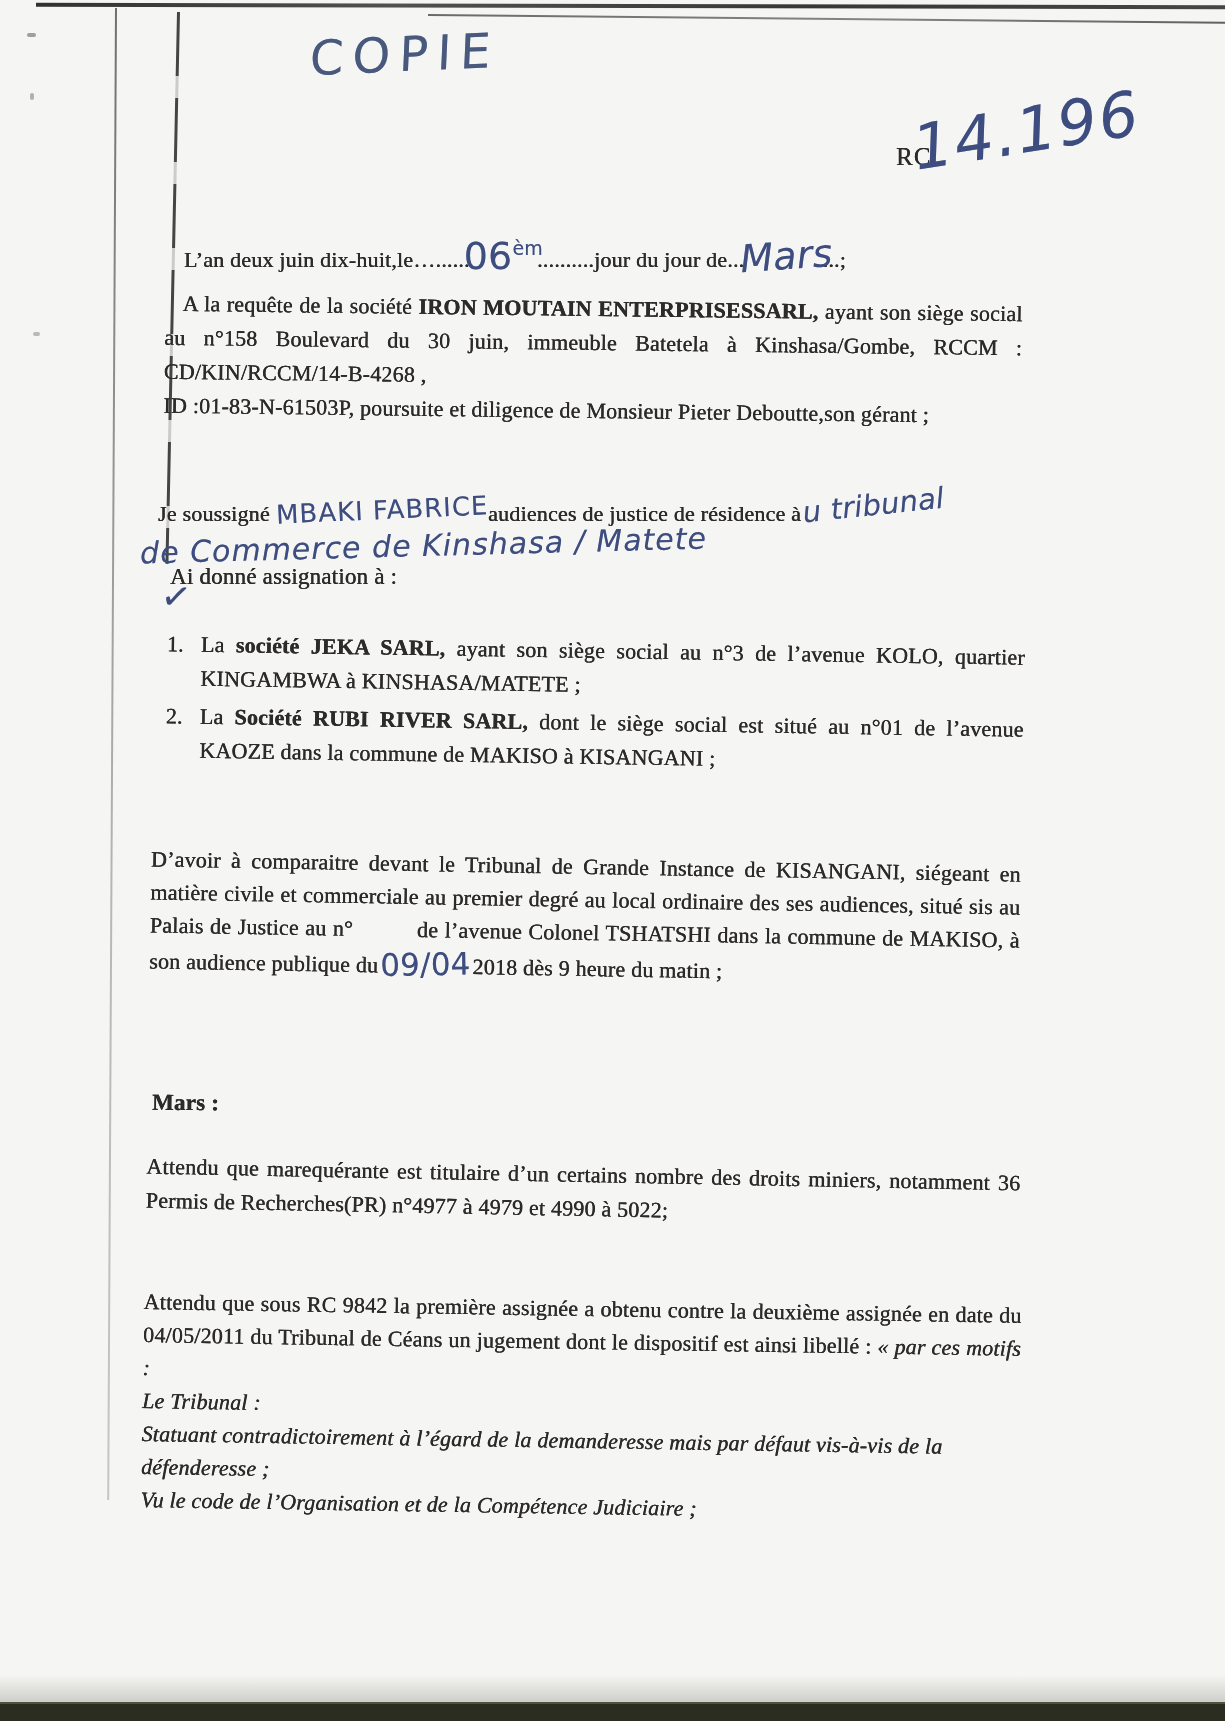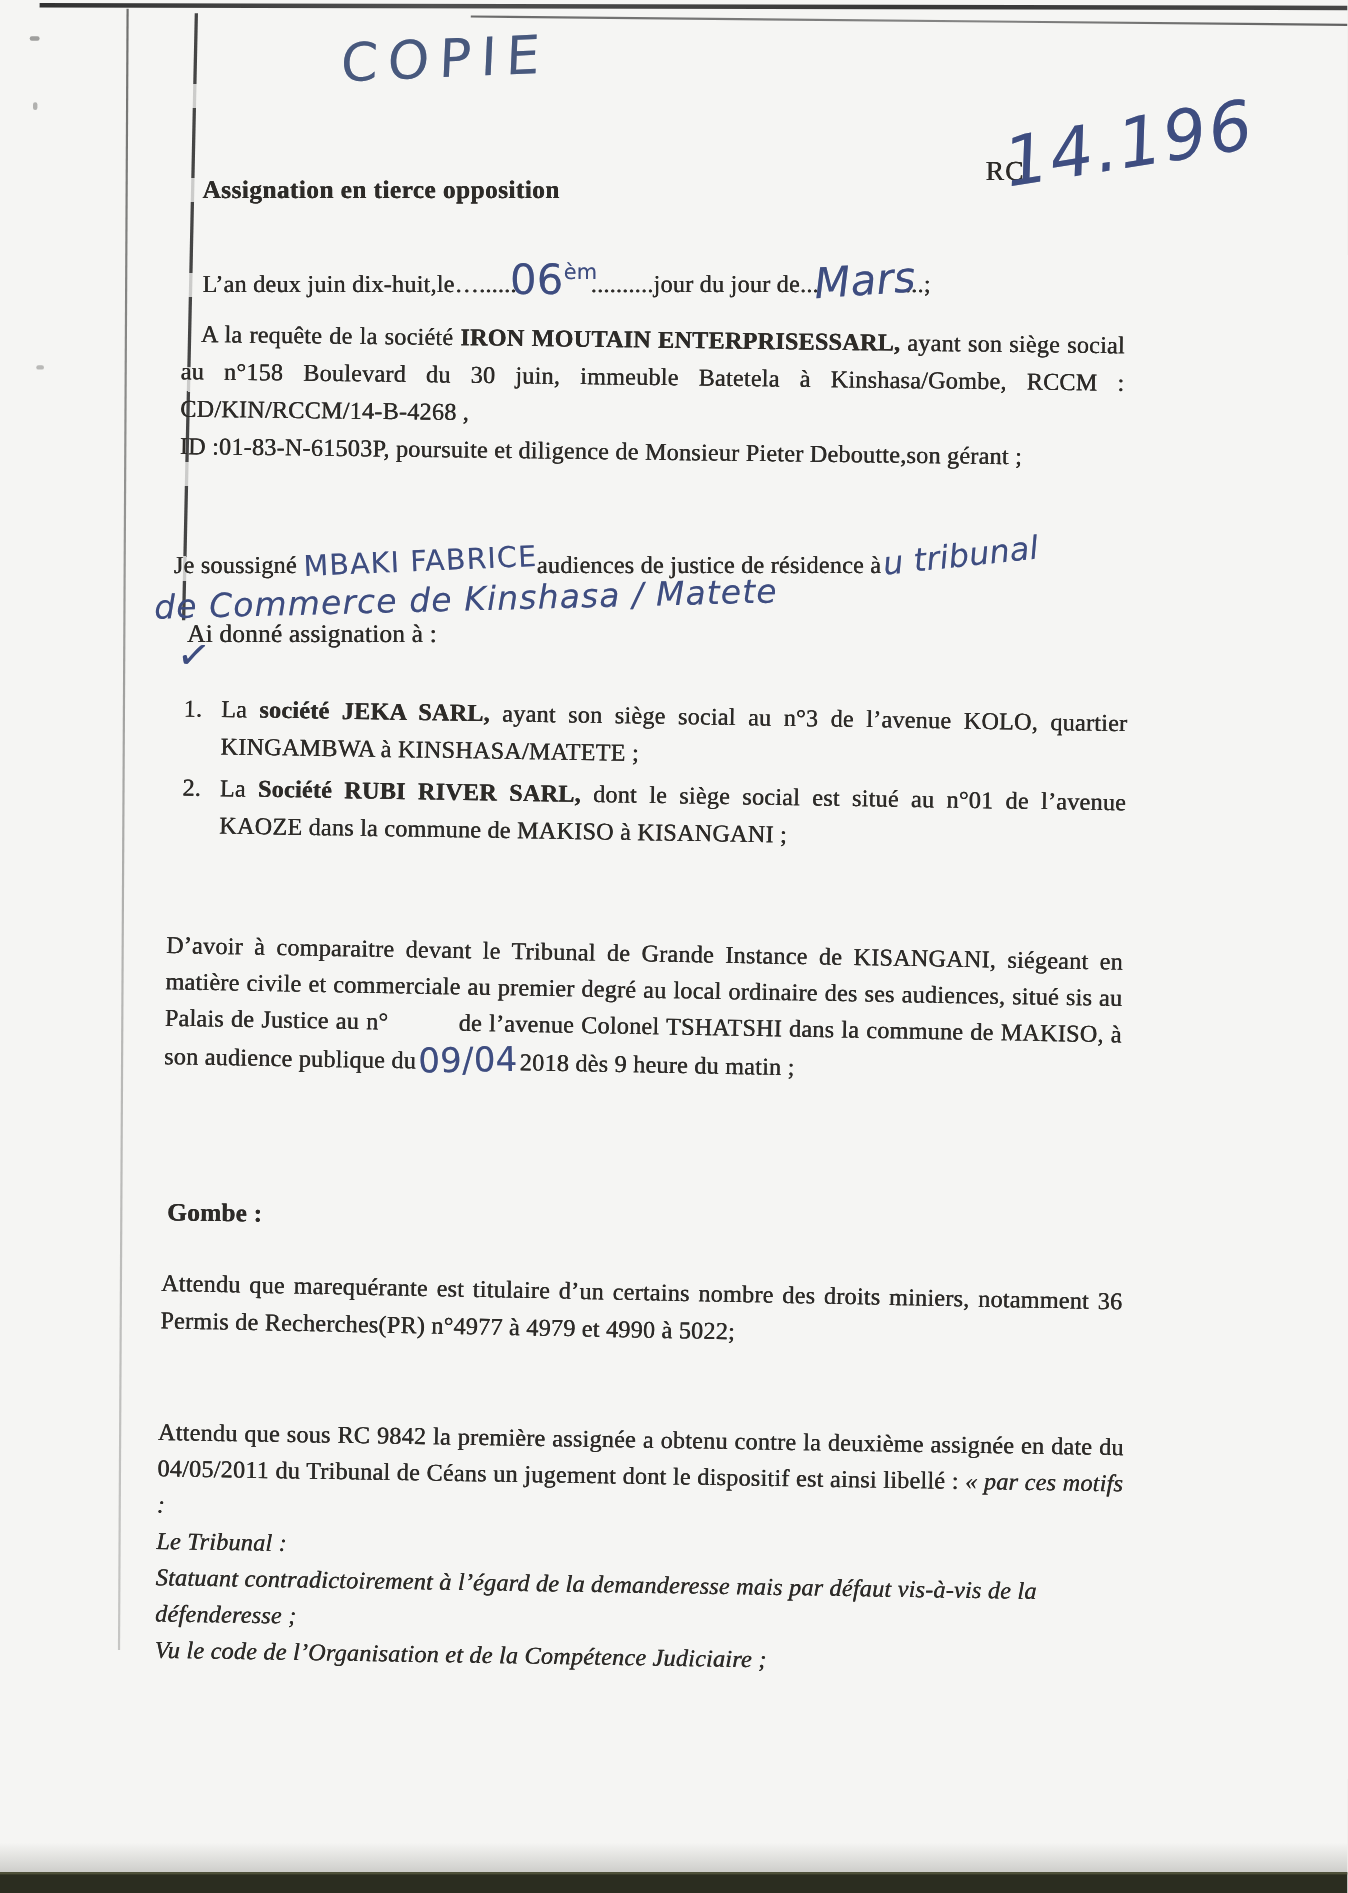--- a/index.html
+++ b/index.html
@@ -97,21 +97,20 @@
   <div class="speck s1"></div>
   <div class="speck s2"></div>
   <div class="speck s3"></div>
   <div class="bottom-shadow"></div>
   <div class="bottom-band"></div>
 
   <div class="abs hand copy-stamp">COPIE</div>
   <div class="abs print rc-label">RC</div>
   <div class="abs hand rc-number">14.196</div>
 
-  <div class="abs print title">Assignation en tierce opposition</div>
 
   <div class="abs print dateline">
     <span>L’an deux juin dix-huit,le</span><span>…......</span><span class="hand hand-day"><span>06</span><sup>èm</sup></span><span>..........</span><span>jour du jour de</span><span>...</span><span class="hand hand-month">Mars</span><span>...;</span>
   </div>
 
   <div class="abs print justify para-requete">
     <span class="indent"></span><span>A la requête de la société </span><span class="b">IRON MOUTAIN ENTERPRISESSARL,</span><span> ayant son siège social au n°158 Boulevard du 30 juin, immeuble Batetela à Kinshasa/Gombe, RCCM : CD/KIN/RCCM/14-B-4268 ,</span><br>
     <span>ID :01-83-N-61503P, poursuite et diligence de Monsieur Pieter Deboutte,son gérant ;</span>
   </div>
 
@@ -132,21 +131,21 @@
     <div class="def-item">
       <span class="def-num">2.</span>
       <span class="def-text justify"><span>La </span><span class="b">Société RUBI RIVER SARL,</span><span> dont le siège social est situé au n°01 de l’avenue KAOZE dans la commune de MAKISO à KISANGANI ;</span></span>
     </div>
   </div>
 
   <div class="abs print justify comparution">
     <span>D’avoir à comparaitre devant le Tribunal de Grande Instance de KISANGANI, siégeant en matière civile et commerciale au premier degré au local ordinaire des ses audiences, situé sis au Palais de Justice au n°</span><span class="gap"></span><span>de l’avenue Colonel TSHATSHI dans la commune de MAKISO, à son audience publique du</span><span class="hand hand-audience-date">09/04</span><span>2018 dès 9 heure du matin ;</span>
   </div>
 
-  <div class="abs print pour-heading">Gombe :</div>
+  <div class="abs print pour-heading">Mars :</div>
 
   <div class="abs print justify attendu1">Attendu que marequérante est titulaire d’un certains nombre des droits miniers, notamment 36 Permis de Recherches(PR) n°4977 à 4979 et 4990 à 5022;</div>
 
   <div class="abs print attendu2">
     <div class="justify"><span>Attendu que sous RC 9842 la première assignée a obtenu contre la deuxième assignée en date du 04/05/2011 du Tribunal de Céans un jugement dont le dispositif est ainsi libellé : </span><span class="it">« par ces motifs :</span></div>
     <p class="disp-line it">Le Tribunal :</p>
     <p class="disp-line it">Statuant contradictoirement à l’égard de la demanderesse mais par défaut vis-à-vis de la défenderesse ;</p>
     <p class="disp-line it">Vu le code de l’Organisation et de la Compétence Judiciaire ;</p>
   </div>
 

